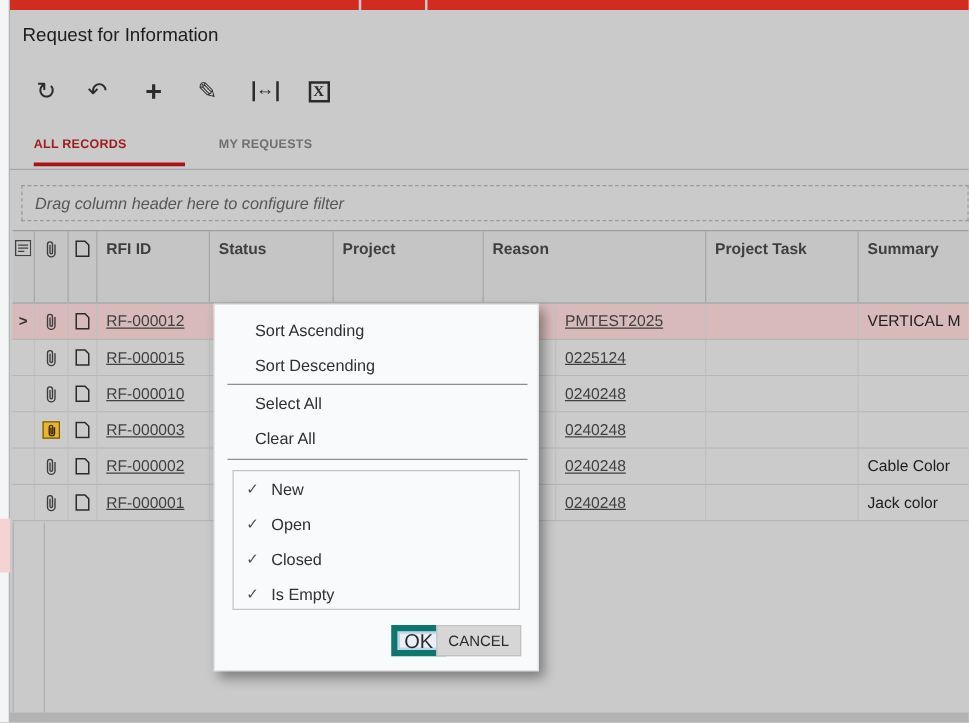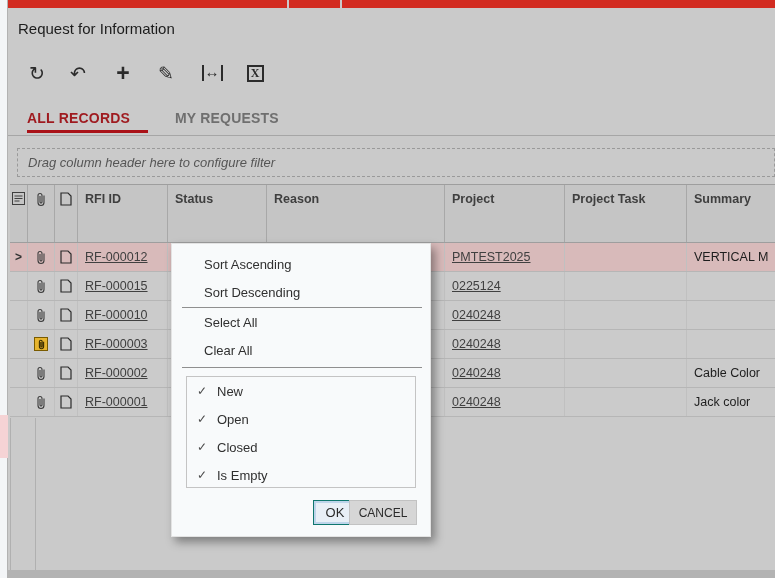--- a/index.html
+++ b/index.html
@@ -21,21 +21,21 @@
   
   .toolbar { position:absolute; left:0; top:60px; height:30px; }
   .tbtn { position:absolute; top:0; width:26px; height:26px; display:flex; align-items:center;
           justify-content:center; color:#2b2b2b; font-size:19px; cursor:pointer; }
   .fitw { font-size:15px; border-left:2px solid #2b2b2b; border-right:2px solid #2b2b2b;
           height:16px; line-height:13px; padding:0 1px; }
   .xlbox { font-size:12px; font-weight:bold; font-family:"Liberation Serif", serif;
            border:2px solid #2b2b2b; width:17px; height:17px; line-height:13px; text-align:center; }
 
   
-  .tab { position:absolute; top:110px; font-size:14px; font-weight:bold; letter-spacing:.2px; cursor:pointer; }
+  .tab { position:absolute; top:110px; font-size:10px; font-weight:bold; letter-spacing:.2px; cursor:pointer; }
   .tab.active { color:#9f1a1f; }
   .tab.inactive { color:#6f6f6f; }
   .tab-underline { position:absolute; left:27px; top:130px; width:121px; height:3px; background:#aa1218; }
   .tabs-divider { position:absolute; left:8px; top:135px; width:767px; height:1px; background:#a6a6a6; }
 
   
   .filterbar { position:absolute; left:17px; top:148px; width:758px; height:29px;
                border:1px dashed #9a9a9a; display:flex; align-items:center; }
   .filterbar span { font-style:italic; color:#565656; font-size:13px; padding-left:10px; }
 
@@ -65,21 +65,21 @@
   .menu { position:absolute; left:171px; top:243px; width:260px; height:294px; background:#f8fafb;
           box-shadow:4px 5px 9px rgba(0,0,0,.38); border:1px solid #e3e3e3; }
   .mi { position:absolute; left:0; width:100%; height:28px; display:flex; align-items:center;
         padding-left:32px; font-size:13px; color:#303030; cursor:pointer; }
   .msep { position:absolute; left:10px; right:8px; height:1px; background:#8f8f8f; }
   .listbox { position:absolute; left:14px; top:132px; width:230px; height:112px;
              border:1px solid #c4c4c4; }
   .opt { height:28px; display:flex; align-items:center; font-size:13px; color:#303030; cursor:pointer; }
   .opt .chk { width:20px; margin-left:10px; color:#4e4e4e; font-size:12px; }
   .btn-ok { position:absolute; left:141px; top:256px; width:44px; height:25px; background:#e8eff6;
-            border:1px solid #0f766e; box-shadow:inset 0 0 0 2px #bed5ea; font-size:13px;
+            border:5px solid #0f766e; box-shadow:inset 0 0 0 2px #bed5ea; font-size:16px;
             color:#2b2b2b; font-family:"Liberation Sans", sans-serif; cursor:pointer; }
   .btn-cancel { position:absolute; left:177px; top:256px; width:68px; height:25px; background:#d6d6d6;
             border:1px solid #c2c2c2; font-size:12px; color:#2b2b2b;
             font-family:"Liberation Sans", sans-serif; cursor:pointer; }
   svg { display:block; }
 </style>
 </head>
 <body>
 
 <div id="screen">
@@ -130,22 +130,22 @@
             <path d="M8 3.5 v7 a3 3 0 0 1 -6 0 v-7 a2 2 0 0 1 4 0 v6.5 a1 1 0 0 1 -2 0 V4" fill="none" stroke="#3c3c3c" stroke-width="1.1"></path>
           </svg>
       </div>
       <div class="hcell hicon c2">
         <svg width="12" height="14" viewBox="0 0 12 14">
             <path d="M1 1 h7 l3 3 v9 H1 z" fill="none" stroke="#2b2b2b" stroke-width="1.2"></path>
           </svg>
       </div>
       <div class="hcell c3">RFI ID</div>
       <div class="hcell c4">Status</div>
+      <div class="hcell c6">Project</div>
       <div class="hcell c5">Reason</div>
-      <div class="hcell c6">Project</div>
       <div class="hcell c7">Project Task</div>
       <div class="hcell c8">Summary</div>
     </div>
 
     <div class="row selected">
       <div class="cell cicon c0">
           <span class="rowarrow">&gt;</span>
         </div>
       <div class="cell cicon c1">
           <svg class="clip" width="10" height="15" viewBox="0 0 10 15">

